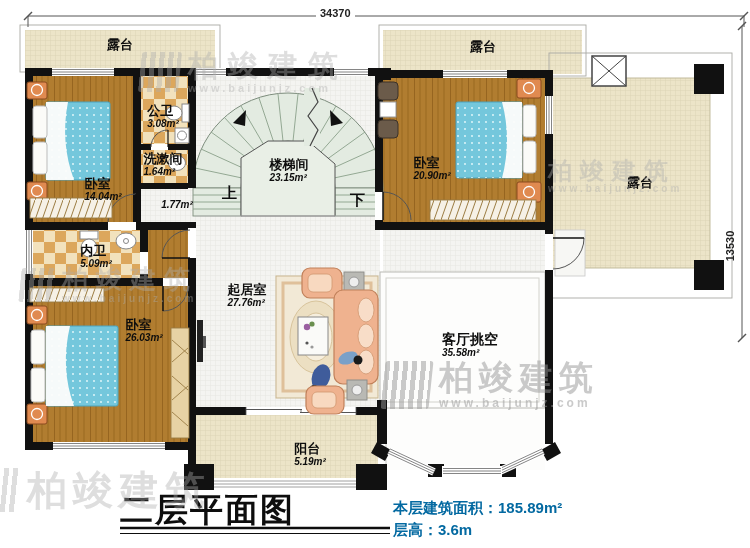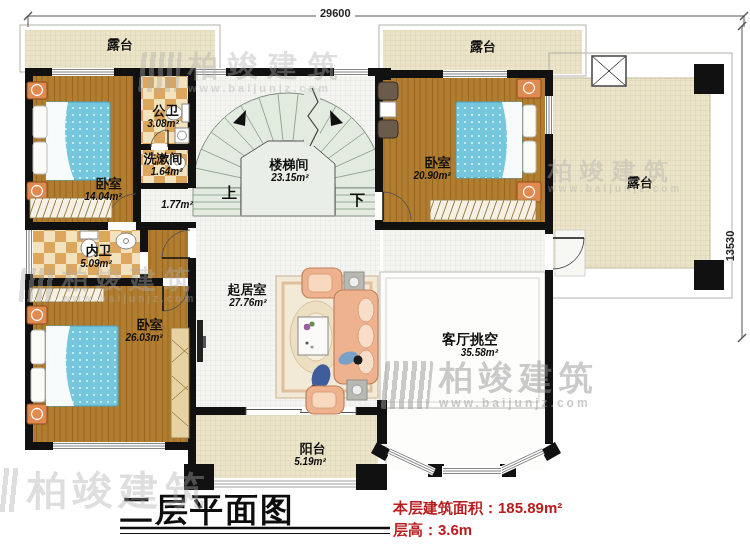--- a/index.html
+++ b/index.html
@@ -1,39 +1,39 @@
 <!DOCTYPE html>
 <html><head>
 <meta charset="utf-8">
 <style>
   html,body{margin:0;padding:0;background:#fff;font-family:"Liberation Sans",sans-serif;}
   .plan{position:relative;width:750px;height:548px;background:#fff;overflow:hidden;}
   .plan > svg{position:absolute;left:0;top:0;z-index:1;}
-  .rlabel{position:absolute;transform:translateX(-50%);text-align:right;color:#0d0d0d;
+  .rlabel{position:absolute;transform:translateX(-50%);text-align:left;color:#0d0d0d;
           line-height:1.1;white-space:nowrap;z-index:3;}
   .rname{display:block;font-size:13px;font-weight:bold;}
   .rname.big{font-size:14px;}
   .rarea{display:block;font-size:10px;font-weight:bold;font-style:italic;}
   .rarea.solo{font-size:10px;}
   .updown{position:absolute;font-size:15px;font-weight:bold;color:#0d0d0d;z-index:3;}
   .dim{position:absolute;font-size:11px;font-weight:bold;color:#222;z-index:3;}
   .dim-top{background:#fff;padding:0 4px;}
   .dim-right{width:64px;text-align:center;transform:rotate(-90deg);}
   .wm{position:absolute;display:flex;align-items:center;gap:8px;color:rgba(172,172,172,.40);
       z-index:4;pointer-events:none;}
   .wm.dark{color:rgba(150,150,150,.50);}
   .wm-body{display:flex;flex-direction:column;}
   .wm-brand{font-weight:bold;line-height:1.05;}
   .wm-url{font-weight:bold;letter-spacing:3px;}
   .wm-logo{display:inline-block;background:repeating-linear-gradient(90deg,currentColor 0 5px,transparent 5px 9px);
            border-radius:3px;transform:skewX(-6deg);}
   .title-main{position:absolute;left:120px;top:488px;font-size:33px;font-weight:bold;
               letter-spacing:2px;color:#0d0d0d;z-index:3;}
   .title-scale{position:absolute;left:312px;top:494px;font-size:28px;color:#0d0d0d;z-index:3;}
-  .title-info{position:absolute;left:393px;font-size:15px;font-weight:bold;color:#b91c1c;z-index:3;}
+  .title-info{position:absolute;left:393px;font-size:15px;font-weight:bold;color:#0369a1;z-index:3;}
 </style>
 </head>
 <body>
 
 <div class="plan">
 
 <svg width="750" height="548" viewBox="0 0 750 548">
   <defs>
     <pattern id="pGrid" width="5" height="5" patternUnits="userSpaceOnUse">
       <rect width="5" height="5" fill="#f4f4f1"></rect>
@@ -404,21 +404,21 @@
   <span class="rarea">35.58m²</span>
 </div>
 <div class="rlabel" style="left:310px;top:442px">
   <span class="rname">阳台</span>
   <span class="rarea">5.19m²</span>
 </div>
 
 <div class="updown" style="left:222px;top:184px">上</div>
 <div class="updown" style="left:350px;top:191px">下</div>
 
-<div class="dim dim-top" style="left:316px;top:7px">29600</div>
+<div class="dim dim-top" style="left:316px;top:7px">34370</div>
 <div class="dim dim-right" style="left:698px;top:240px">13530</div>
 
 <div class="wm" style="left:140px;top:50px">
   <span class="wm-logo" style="width:40px;height:40px"></span>
   <span class="wm-body">
     <span class="wm-brand" style="font-size:30px;letter-spacing:10px">柏竣建筑</span>
     <span class="wm-url" style="font-size:11px">www.baijunjz.com</span>
   </span>
 </div>
 <div class="wm" style="left:20px;top:266px">

